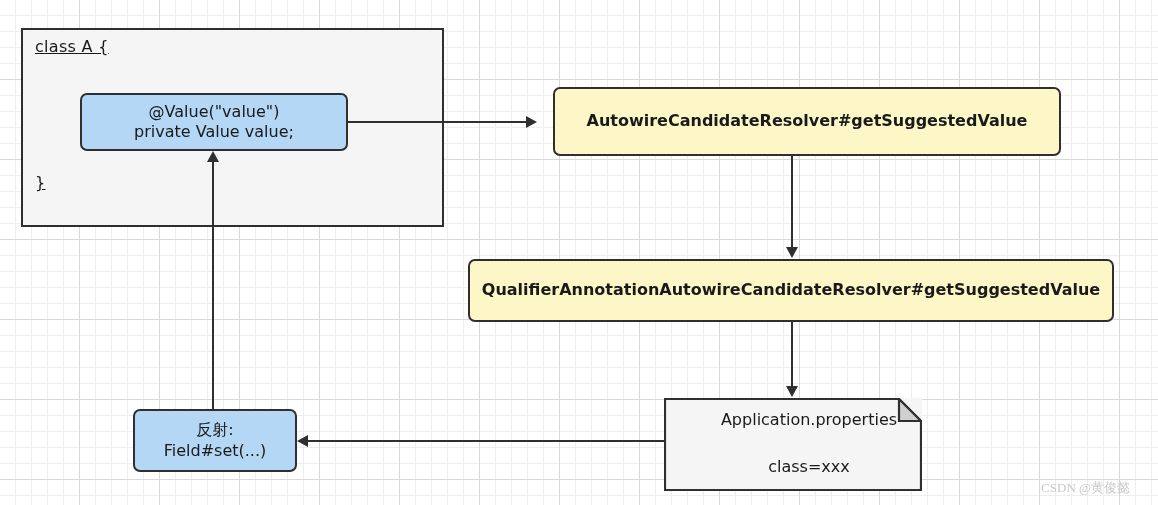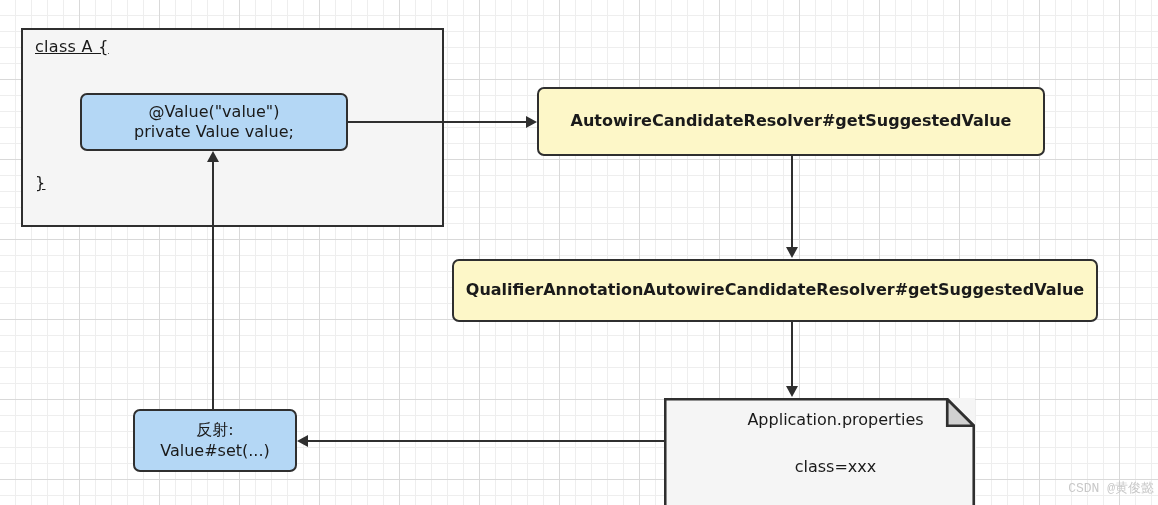--- a/index.html
+++ b/index.html
@@ -71,20 +71,21 @@
     font-size: 16px;
   }
 
   
   .yellow-box {
     background: #fdf7c8;
     border: 2px solid #2f2f2f;
     border-radius: 7px;
     font-size: 16px;
     font-weight: bold;
+    margin-left: 16px;
   }
 
   
   .doc-box {
     background: #f5f5f5;
     font-size: 16px;
   }
   .doc-box .doc-shape {
     position: absolute;
     inset: 0;
@@ -133,25 +134,25 @@
   }
   .arrow-up {
     border-left: 6px solid transparent;
     border-right: 6px solid transparent;
     border-bottom: 11px solid #2f2f2f;
   }
 
   
   #watermark {
     position: absolute;
-    right: 4px;
+    right: 28px;
     bottom: 8px;
     font-size: 13px;
     color: #c8c8c8;
-    font-family: Liberation Mono, monospace;
+    font-family: Liberation Serif, serif;
     white-space: nowrap;
   }
 </style>
 </head>
 <body>
 
 <div id="canvas">
 
   <div class="node class-box" style="left:21px; top:28px; width:423px; height:199px;">
     <span class="code-line code-open">class A {</span>
@@ -164,34 +165,34 @@
   </div>
 
   <div class="node yellow-box" style="left:537px; top:87px; width:508px; height:69px;">
     <span>AutowireCandidateResolver#getSuggestedValue</span>
   </div>
 
   <div class="node yellow-box" style="left:452px; top:259px; width:646px; height:63px;">
     <span>QualifierAnnotationAutowireCandidateResolver#getSuggestedValue</span>
   </div>
 
-  <div class="node doc-box" style="left:664px; top:398px; width:311px; height:93px;padding-left:32px;">
+  <div class="node doc-box" style="left:664px; top:398px; width:258px; height:93px;padding-left:32px;">
     <svg class="doc-shape" viewBox="0 0 258 93" preserveAspectRatio="none">
       <path d="M1,1 L235,1 L257,23 L257,92 L1,92 Z" fill="#f5f5f5" stroke="#2f2f2f" stroke-width="2.2" stroke-linejoin="miter"></path>
       <path d="M235,1 L235,23 L257,23 Z" fill="#d0d0d0" stroke="#2f2f2f" stroke-width="2.2" stroke-linejoin="miter"></path>
     </svg>
     <div class="doc-text">
       <span>Application.properties</span>
       <span>class=xxx</span>
     </div>
   </div>
 
   <div class="node blue-box" style="left:133px; top:409px; width:164px; height:63px;">
     <span>反射:</span>
-    <span>Value#set(...)</span>
+    <span>Field#set(...)</span>
   </div>
 
   <div class="edge edge-h" style="left:348px; top:121px; width:180px;"></div>
   <div class="arrow arrow-right" style="left:526px; top:116px;"></div>
 
   <div class="edge edge-v" style="left:791px; top:156px; height:92px;"></div>
   <div class="arrow arrow-down" style="left:786px; top:247px;"></div>
 
   <div class="edge edge-v" style="left:791px; top:322px; height:65px;"></div>
   <div class="arrow arrow-down" style="left:786px; top:386px;"></div>

